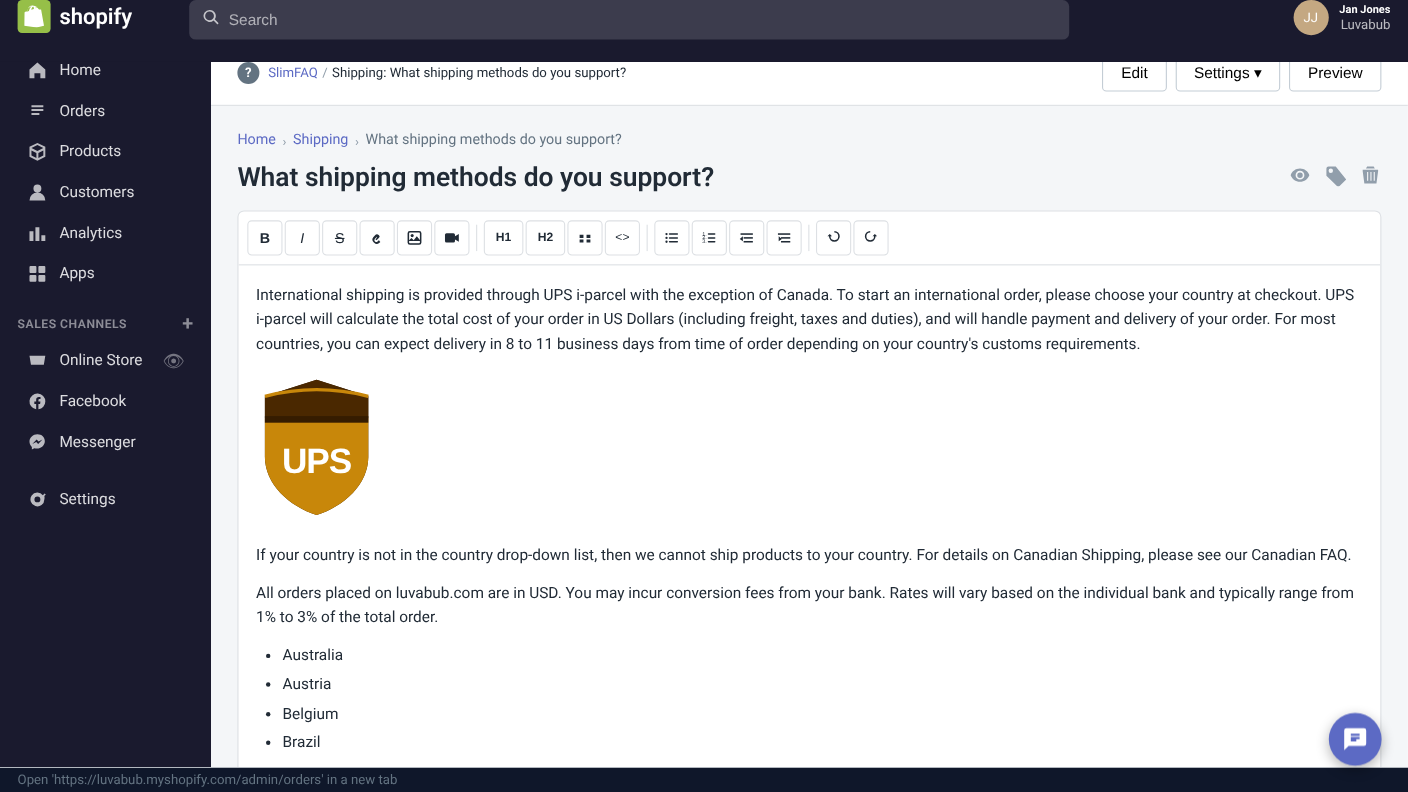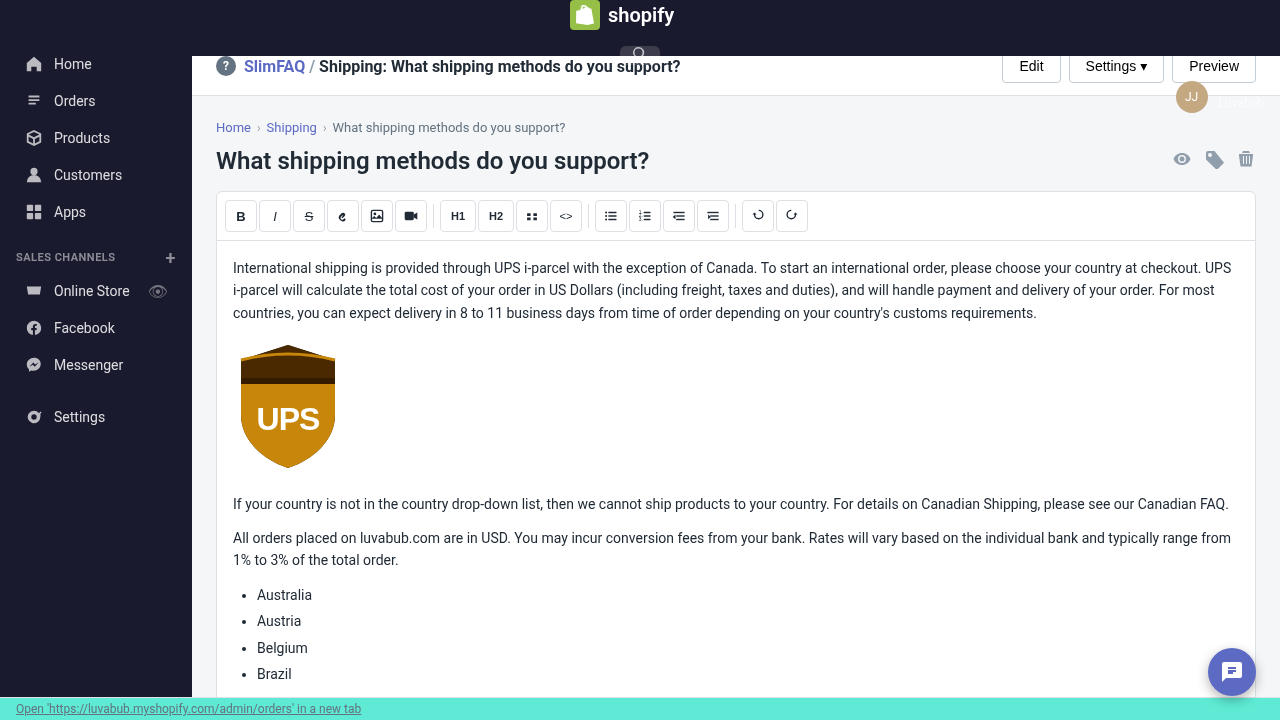--- a/index.html
+++ b/index.html
@@ -3,24 +3,24 @@
   <meta charset="utf-8">
   <style>
     * { box-sizing: border-box; margin: 0; padding: 0; }
     body { font-family: -apple-system, BlinkMacSystemFont, 'Segoe UI', Roboto, sans-serif; font-size: 14px; background: #f4f6f8; color: #212b36; }
 
     
     .topnav {
       background: #1a1a2e;
       height: 56px;
       display: flex;
-      align-items: center;
+      align-items: flex-start;
       padding: 0 16px;
       gap: 16px;
-      position: fixed; top: 0; left: 0; right: 0; z-index: 100; flex-direction: column;
+      position: fixed; top: 0; left: 0; right: 0; z-index: 100;
     }
     .topnav-logo {
       display: flex; align-items: center; gap: 8px; color: white; font-size: 18px; font-weight: bold; min-width: 140px;
     }
     .shopify-icon {
       width: 30px; height: 30px; background: #96bf48; border-radius: 4px; display: flex; align-items: center; justify-content: center;
     }
     .search-bar {
       flex: 1; max-width: 800px; background: rgba(255,255,255,0.15); border-radius: 6px; display: flex; align-items: center; padding: 0 12px; height: 36px; gap: 8px;
     }
@@ -54,21 +54,21 @@
 
     
     .main { flex: 1; overflow-y: auto; background: #f4f6f8; }
 
     
     .page-header {
       background: white; border-bottom: 1px solid #dde0e4; padding: 12px 24px; display: flex; align-items: center; justify-content: space-between;
     }
     .page-header-left { display: flex; align-items: center; gap: 8px; }
     .help-icon { width: 20px; height: 20px; border-radius: 50%; background: #637381; color: white; display: flex; align-items: center; justify-content: center; font-size: 12px; font-weight: bold; flex-shrink: 0; }
-    .breadcrumb-path { display: flex; align-items: flex-start; gap: 4px; font-size: 16px; color: #212b36; font-weight: bold; }
+    .breadcrumb-path { display: flex; align-items: flex-start; gap: 4px; font-size: 12px; color: #212b36; }
     .breadcrumb-link { color: #5c6ac4; text-decoration: none; }
     .breadcrumb-sep { color: #919eab; }
     .page-header-actions { display: flex; gap: 8px; }
     .btn { padding: 8px 16px; border-radius: 4px; font-size: 14px; cursor: pointer; font-weight: 500; border: 1px solid #c4cdd5; background: white; color: #000000; }
     .btn-with-arrow { display: flex; align-items: center; gap: 4px; }
 
     
     .content-area { padding: 24px; }
 
     
@@ -98,41 +98,42 @@
     
     .ups-logo-container { margin: 16px 0; }
 
     
     .chat-fab {
       position: fixed; bottom: 24px; right: 24px; width: 48px; height: 48px; border-radius: 50%; background: #5c6ac4; color: white; display: flex; align-items: center; justify-content: center; cursor: pointer; box-shadow: 0 4px 12px rgba(0,0,0,0.3); z-index: 200; font-size: 20px;
     }
 
     
     .status-bar {
-      position: fixed; bottom: 0; left: 0; right: 0; background: #5eead4; border-top: 1px solid #dde0e4; padding: 4px 16px; font-size: 12px; color: #637381; text-decoration: underline;
+      position: fixed; bottom: 0; left: 0; right: 0; background: #0f172a; border-top: 1px solid #dde0e4; padding: 4px 16px; font-size: 12px; color: #637381;
     }
   </style>
 </head>
 <body>
 
 <nav class="topnav">
   <div class="topnav-logo">
     <div class="shopify-icon">
       <svg width="18" height="20" viewBox="0 0 18 20" fill="none">
         <path d="M15.4 3.8c0-.1-.1-.1-.2-.1s-1.7-.1-1.7-.1S12.2 2.3 12 2.1c-.2-.2-.6-.1-.8-.1L10.6 2C10.2.8 9.5 0 8.6 0c0 0-.1 0-.1.1-.3-.4-.6-.5-1-.5C4.7.2 3.1 2.8 2.6 5.3c-1 .3-1.7.5-1.7.5C.3 6 .3 6.1.2 6.6L0 18.3 11.4 20 18 18.5 15.4 3.8zM11 2.2l-.6.2V2c0-.6-.1-1.1-.3-1.5.7.1 1.1.8 1.3 1.5l-.4.2zm-2.5-.8c.2.4.3.9.3 1.6v.1l-2.4.7C6.9 2 7.8.8 8.5 1.4zm-.9-.7C7.4.6 7.2.6 7 .7 5.7 1.2 4.7 3 4.3 5l-2 .6C2.9 3 4.5.9 7.3.7h.3z" fill="white"></path>
       </svg>
     </div>
     <span style="font-size:20px; font-weight:600;">shopify</span>
   </div>
   <div class="search-bar">
     <span class="search-icon-svg">
       <svg width="16" height="16" viewBox="0 0 16 16" fill="currentColor">
         <path d="M6.5 1a5.5 5.5 0 1 0 3.67 9.63l3.1 3.1a.75.75 0 0 0 1.06-1.06l-3.1-3.1A5.5 5.5 0 0 0 6.5 1zm-4 5.5a4 4 0 1 1 8 0 4 4 0 0 1-8 0z"></path>
       </svg>
     </span>
+    <input type="text" placeholder="Search" style="">
   </div>
   <div class="user-area">
     <div class="avatar">JJ</div>
     <div class="user-info">
       <div class="user-name">Jan Jones</div>
       <div class="user-store">Luvabub</div>
     </div>
   </div>
 </nav>
 
@@ -163,20 +164,28 @@
       </span>
       <span class="sidebar-item-label">Products</span>
     </div>
     <div class="sidebar-item">
       <span class="sidebar-item-icon">
         <svg width="18" height="18" viewBox="0 0 20 20" fill="currentColor">
             <path d="M10 10a4 4 0 1 0 0-8 4 4 0 0 0 0 8zm-8 8a8 8 0 0 1 16 0H2z"></path>
           </svg>
       </span>
       <span class="sidebar-item-label">Customers</span>
+    </div>
+    <div class="sidebar-item">
+      <span class="sidebar-item-icon">
+        <svg width="18" height="18" viewBox="0 0 20 20" fill="currentColor">
+            <path d="M2 18V8h4v10H2zm6 0V4h4v14H8zm6 0v-6h4v6h-4z"></path>
+          </svg>
+      </span>
+      <span class="sidebar-item-label">Analytics</span>
     </div>
     <div class="sidebar-item">
       <span class="sidebar-item-icon">
         <svg width="18" height="18" viewBox="0 0 20 20" fill="currentColor">
             <rect x="2" y="2" width="7" height="7" rx="1"></rect>
             <rect x="11" y="2" width="7" height="7" rx="1"></rect>
             <rect x="2" y="11" width="7" height="7" rx="1"></rect>
             <rect x="11" y="11" width="7" height="7" rx="1"></rect>
           </svg>
       </span>

